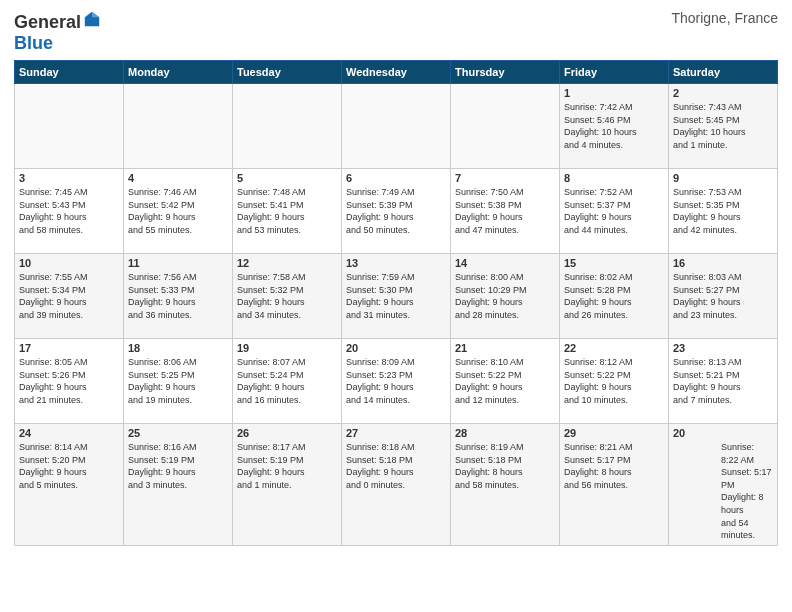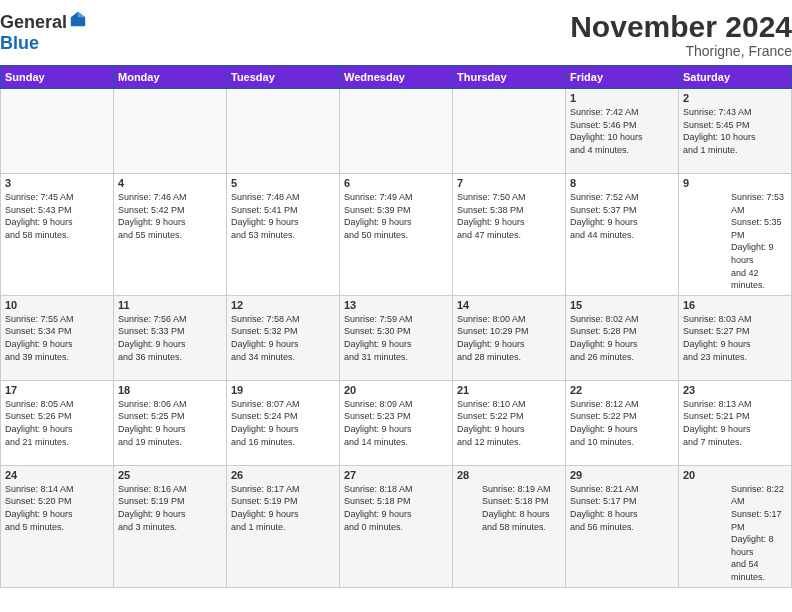--- a/index.html
+++ b/index.html
@@ -6,21 +6,21 @@
     body {
       width: 792px;
       height: 612px;
       font-family: Arial, sans-serif;
       background: #fff;
       overflow: hidden;
     }
     .page {
       width: 792px;
       height: 612px;
-      padding: 10px 0;
+      padding: 10px 14px;
     }
     .header {
       display: flex;
       justify-content: space-between;
       align-items: flex-start;
       margin-bottom: 6px;
     }
     .logo {
       display: flex;
       align-items: center;
@@ -52,21 +52,21 @@
     .location-title {
       font-size: 14px;
       color: #555;
     }
     .calendar {
       width: 100%;
       border-collapse: collapse;
       table-layout: fixed;
     }
     .calendar thead th {
-      background-color: #6d28d9;
+      background-color: #0c4a6e;
       color: #fff;
       font-size: 11px;
       font-weight: bold;
       padding: 5px 4px;
       border: 1px solid #1d5a9a;
       text-align: left;
       margin-top: 46px;
     }
     .calendar tbody td {
       border: 1px solid #ccc;
@@ -107,21 +107,20 @@
     <div class="logo">
       <div>
         <span class="logo-text-general">General</span><svg class="logo-icon" viewBox="0 0 20 20">
             <polygon points="10,2 18,8 18,18 2,18 2,8" fill="#1a6ab1"></polygon>
             <polygon points="10,2 18,8 10,8" fill="#5aa0e0"></polygon>
           </svg><br>
         <span class="logo-text-blue">Blue</span>
       </div>
     </div>
     <div class="title-block">
-      <div class="month-title">November 2024</div>
       <div class="location-title">Thorigne, France</div>
     </div>
   </div>
 
   <table class="calendar">
     <thead>
       <tr id="weekday-row">
           <th>Sunday</th>
           <th>Monday</th>
           <th>Tuesday</th>
@@ -191,21 +190,21 @@
           </td>
           <td>
             <span class="day-number">8</span>
             <div class="day-info" style="white-space: pre-line;">Sunrise: 7:52 AM
 Sunset: 5:37 PM
 Daylight: 9 hours
 and 44 minutes.</div>
           </td>
           <td>
             <span class="day-number">9</span>
-            <div class="day-info" style="white-space: pre-line; margin-left: 48px;">Sunrise: 7:53 AM
+            <div class="day-info" style="white-space: pre-line;">Sunrise: 7:53 AM
 Sunset: 5:35 PM
 Daylight: 9 hours
 and 42 minutes.</div>
           </td>
         </tr>
         <tr>
           <td>
             <span class="day-number">10</span>
             <div class="day-info" style="white-space: pre-line;">Sunrise: 7:55 AM
 Sunset: 5:34 PM
@@ -330,21 +329,21 @@
           </td>
           <td>
             <span class="day-number">27</span>
             <div class="day-info" style="white-space: pre-line;">Sunrise: 8:18 AM
 Sunset: 5:18 PM
 Daylight: 9 hours
 and 0 minutes.</div>
           </td>
           <td>
             <span class="day-number">28</span>
-            <div class="day-info" style="white-space: pre-line; margin-left: 25px;">Sunrise: 8:19 AM
+            <div class="day-info" style="white-space: pre-line;">Sunrise: 8:19 AM
 Sunset: 5:18 PM
 Daylight: 8 hours
 and 58 minutes.</div>
           </td>
           <td>
             <span class="day-number">29</span>
             <div class="day-info" style="white-space: pre-line;">Sunrise: 8:21 AM
 Sunset: 5:17 PM
 Daylight: 8 hours
 and 56 minutes.</div>

